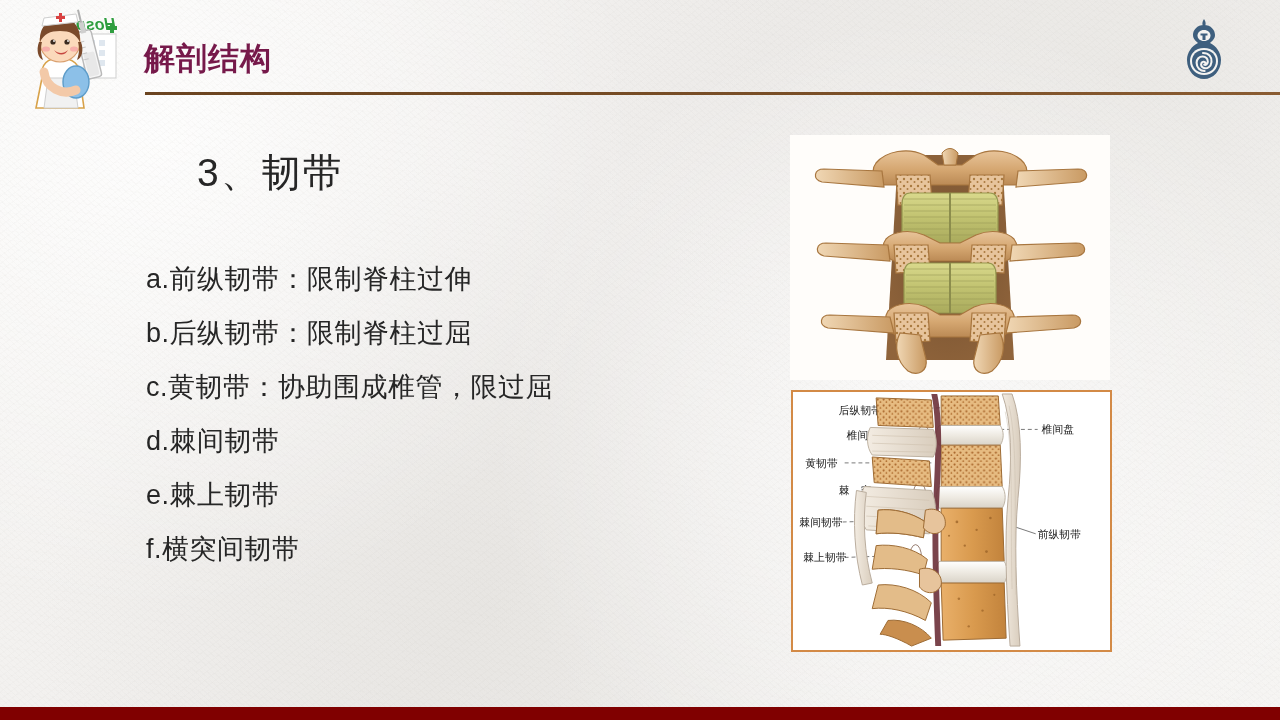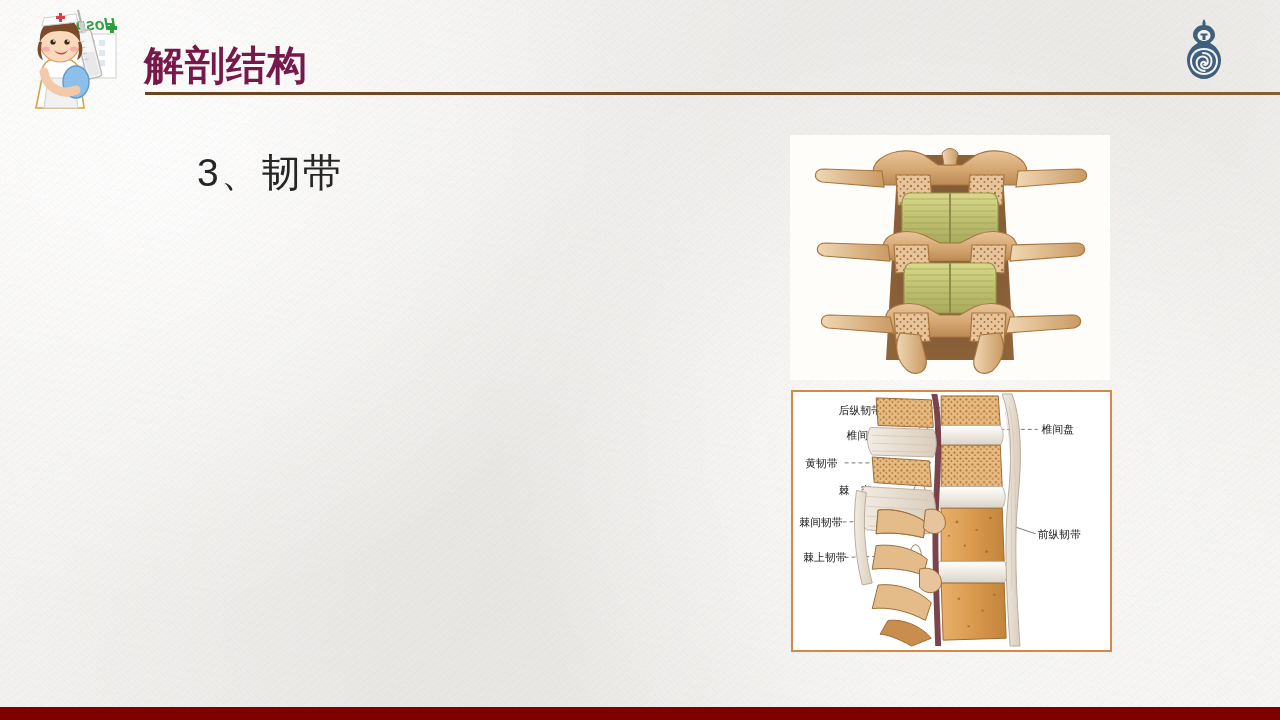--- a/index.html
+++ b/index.html
@@ -37,21 +37,21 @@
       repeating-linear-gradient(43deg, rgba(180,176,170,0.09) 0px, rgba(180,176,170,0.09) 1px, rgba(255,255,255,0) 1px, rgba(255,255,255,0) 4px),
       repeating-linear-gradient(-37deg, rgba(165,161,155,0.07) 0px, rgba(165,161,155,0.07) 1px, rgba(255,255,255,0) 1px, rgba(255,255,255,0) 6px),
       repeating-linear-gradient(7deg, rgba(200,196,190,0.06) 0px, rgba(200,196,190,0.06) 1px, rgba(255,255,255,0) 1px, rgba(255,255,255,0) 9px);
   }
 
   
   #header-title {
     position: absolute;
     left: 144px;
     top: 38px;
-    font-size: 40px;
+    font-size: 31px;
     font-weight: bold;
     letter-spacing: 1px;
     color: #76194a;
     text-shadow: 1px 1px 0 rgba(255,255,255,0.55);
     white-space: nowrap;
   }
   #header-rule {
     position: absolute;
     left: 145px;
     top: 92px;
@@ -236,20 +236,28 @@
       <path d="M23 35 C29 35 32 39 31.5 44 C31 49 27 51 24 50
                C21.5 49.2 20.5 47 21.5 45 C22.5 43 25 43.5 25.5 45
                C26 46.2 25 47 24.2 46.6 C25.6 47.4 27.6 46 27.8 43.8
                C28 40.8 25.8 38.5 22.6 38.5 C19.2 38.5 16.6 41.2 16.6 44.8
                C16.6 49.6 20.2 53 24.6 53" fill="none" stroke="#f4f3f1" stroke-width="2.1" stroke-linecap="round" stroke-linejoin="round"></path>
     </svg>
   </div>
 
   <div id="section-heading">3、韧带</div>
 
+  <div id="ligament-list">
+    <div class="ligament-item">a.前纵韧带：限制脊柱过伸</div>
+    <div class="ligament-item">b.后纵韧带：限制脊柱过屈</div>
+    <div class="ligament-item">c.黄韧带：协助围成椎管，限过屈</div>
+    <div class="ligament-item">d.棘间韧带</div>
+    <div class="ligament-item">e.棘上韧带</div>
+    <div class="ligament-item">f.横突间韧带</div>
+  </div>
 
   <div id="figure-vertebrae">
     <svg class="fig-svg" viewBox="0 0 320 245" xmlns="http://www.w3.org/2000/svg">
       <defs>
         <linearGradient id="boneG" x1="0" y1="0" x2="0" y2="1">
           <stop offset="0%" stop-color="#e8c49a"></stop>
           <stop offset="55%" stop-color="#d5a771"></stop>
           <stop offset="100%" stop-color="#bb8a55"></stop>
         </linearGradient>
         <linearGradient id="boneL" x1="0" y1="0" x2="1" y2="0">

